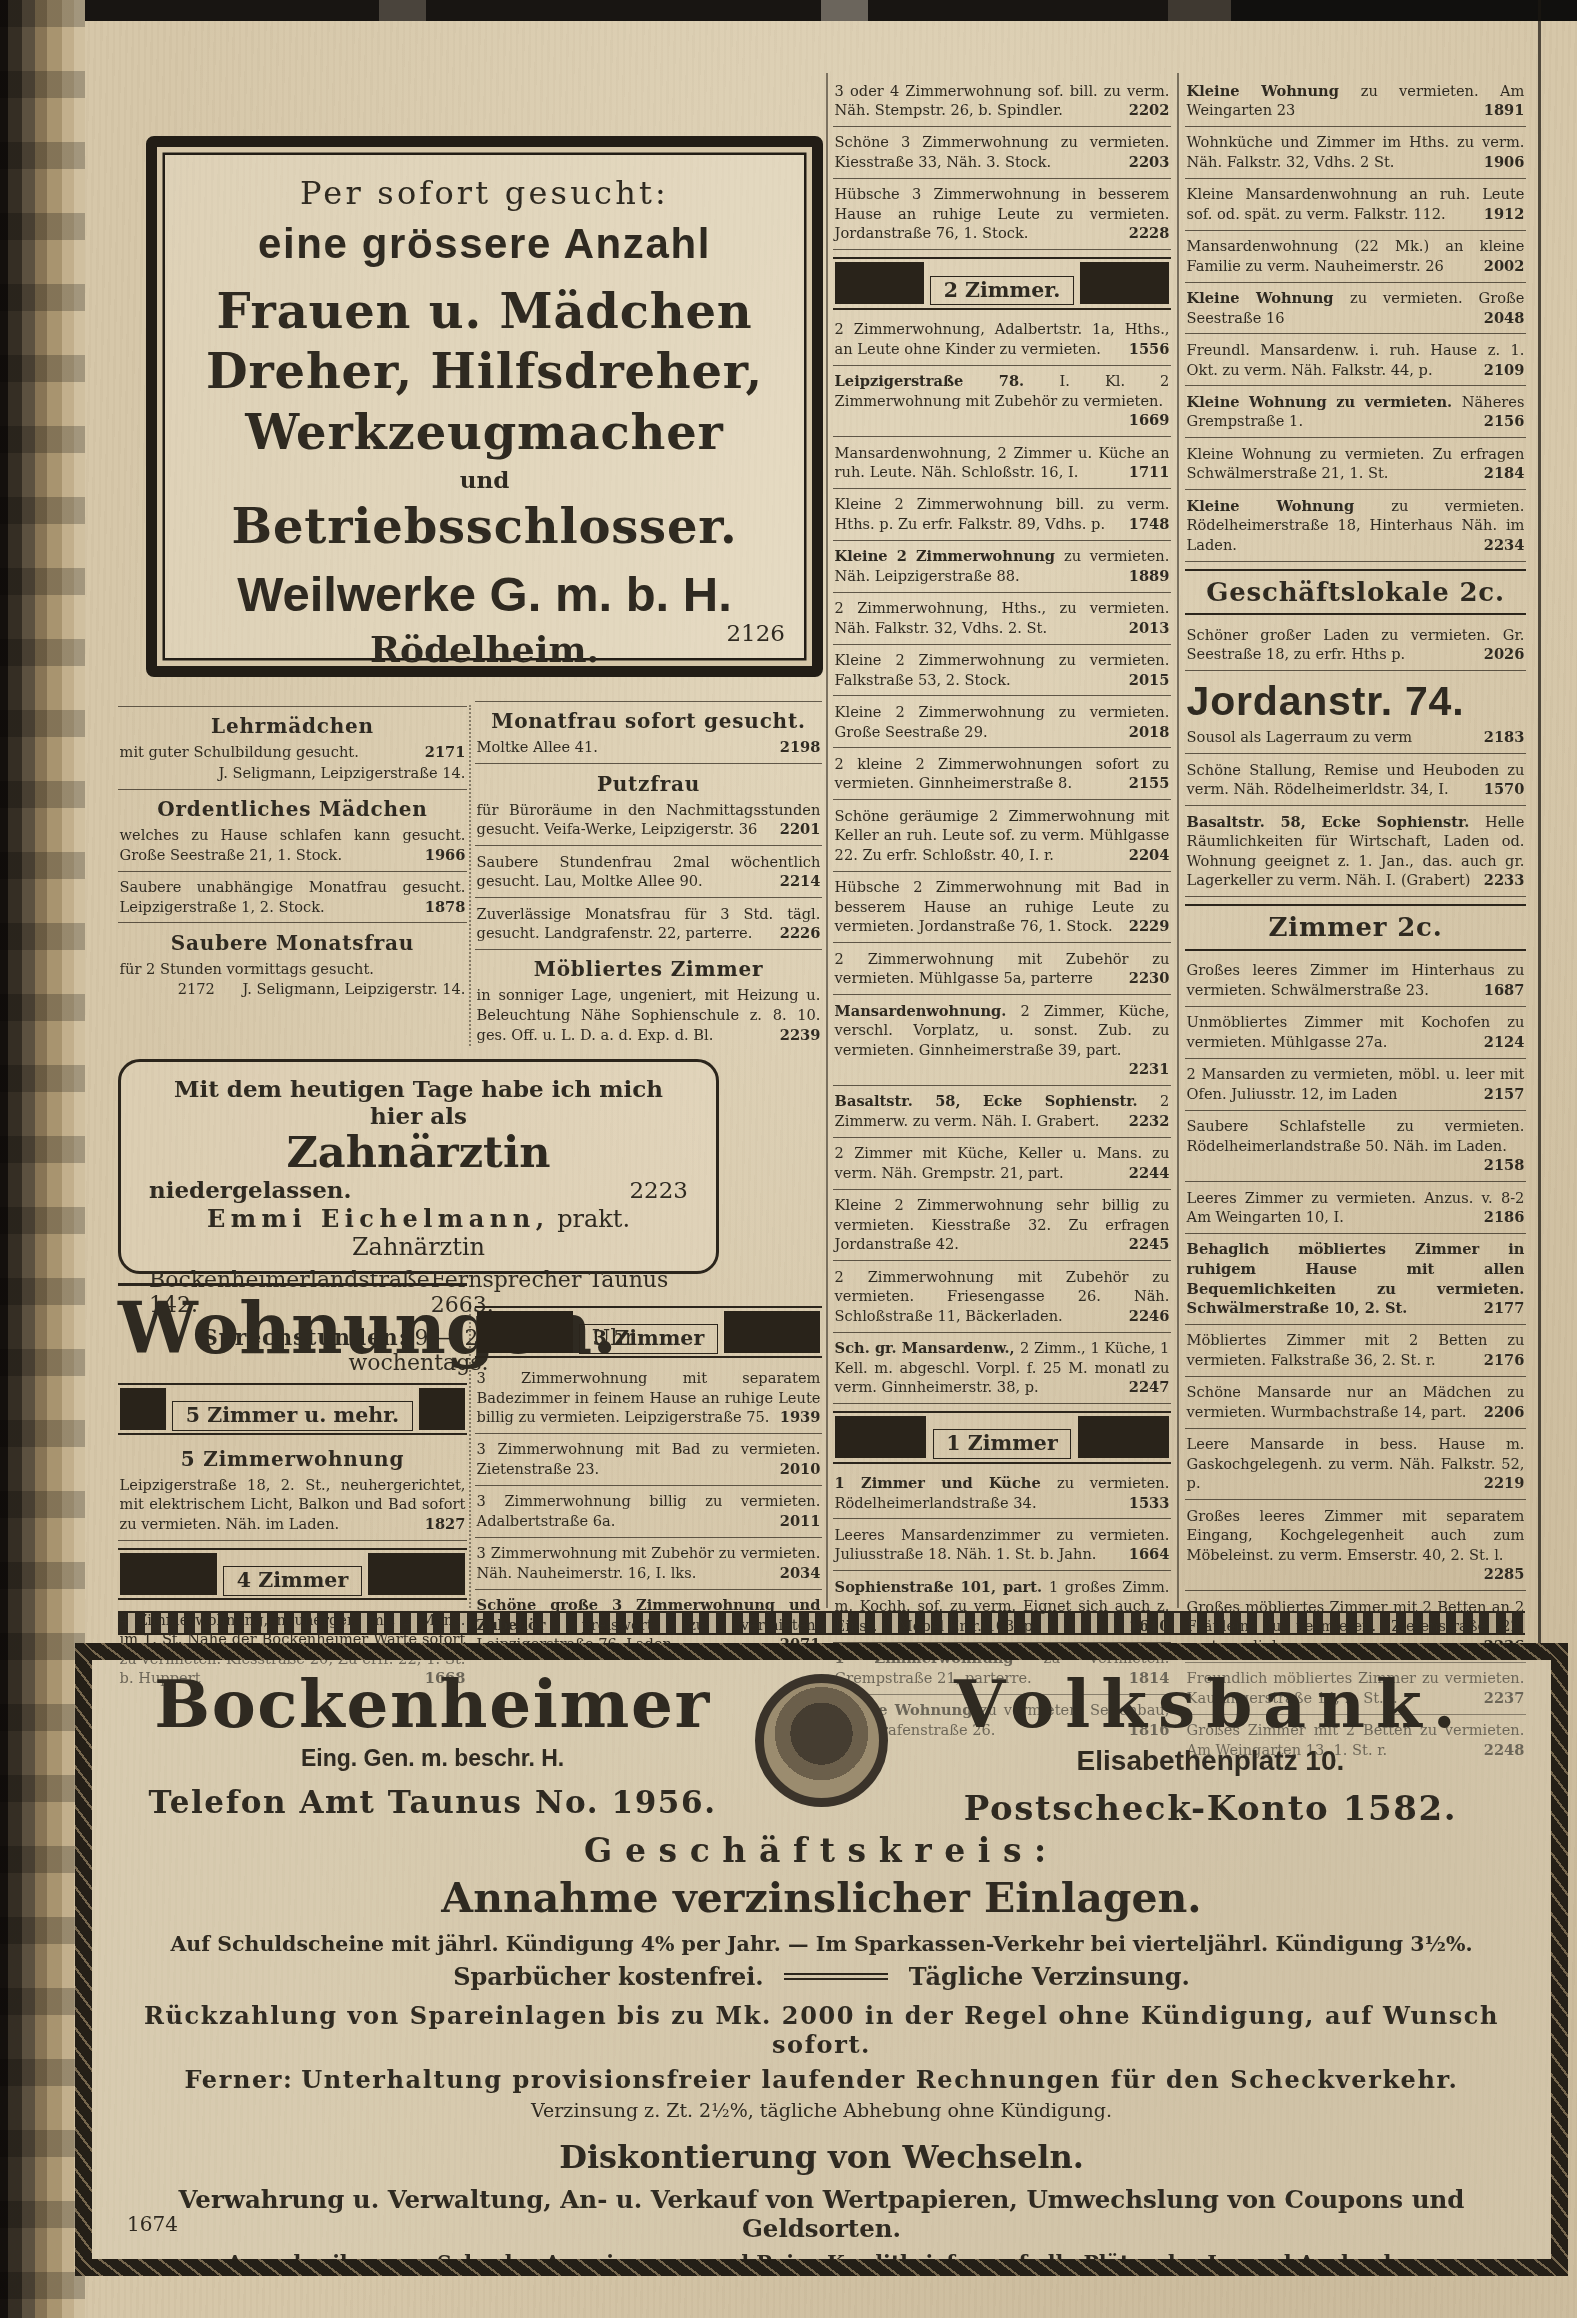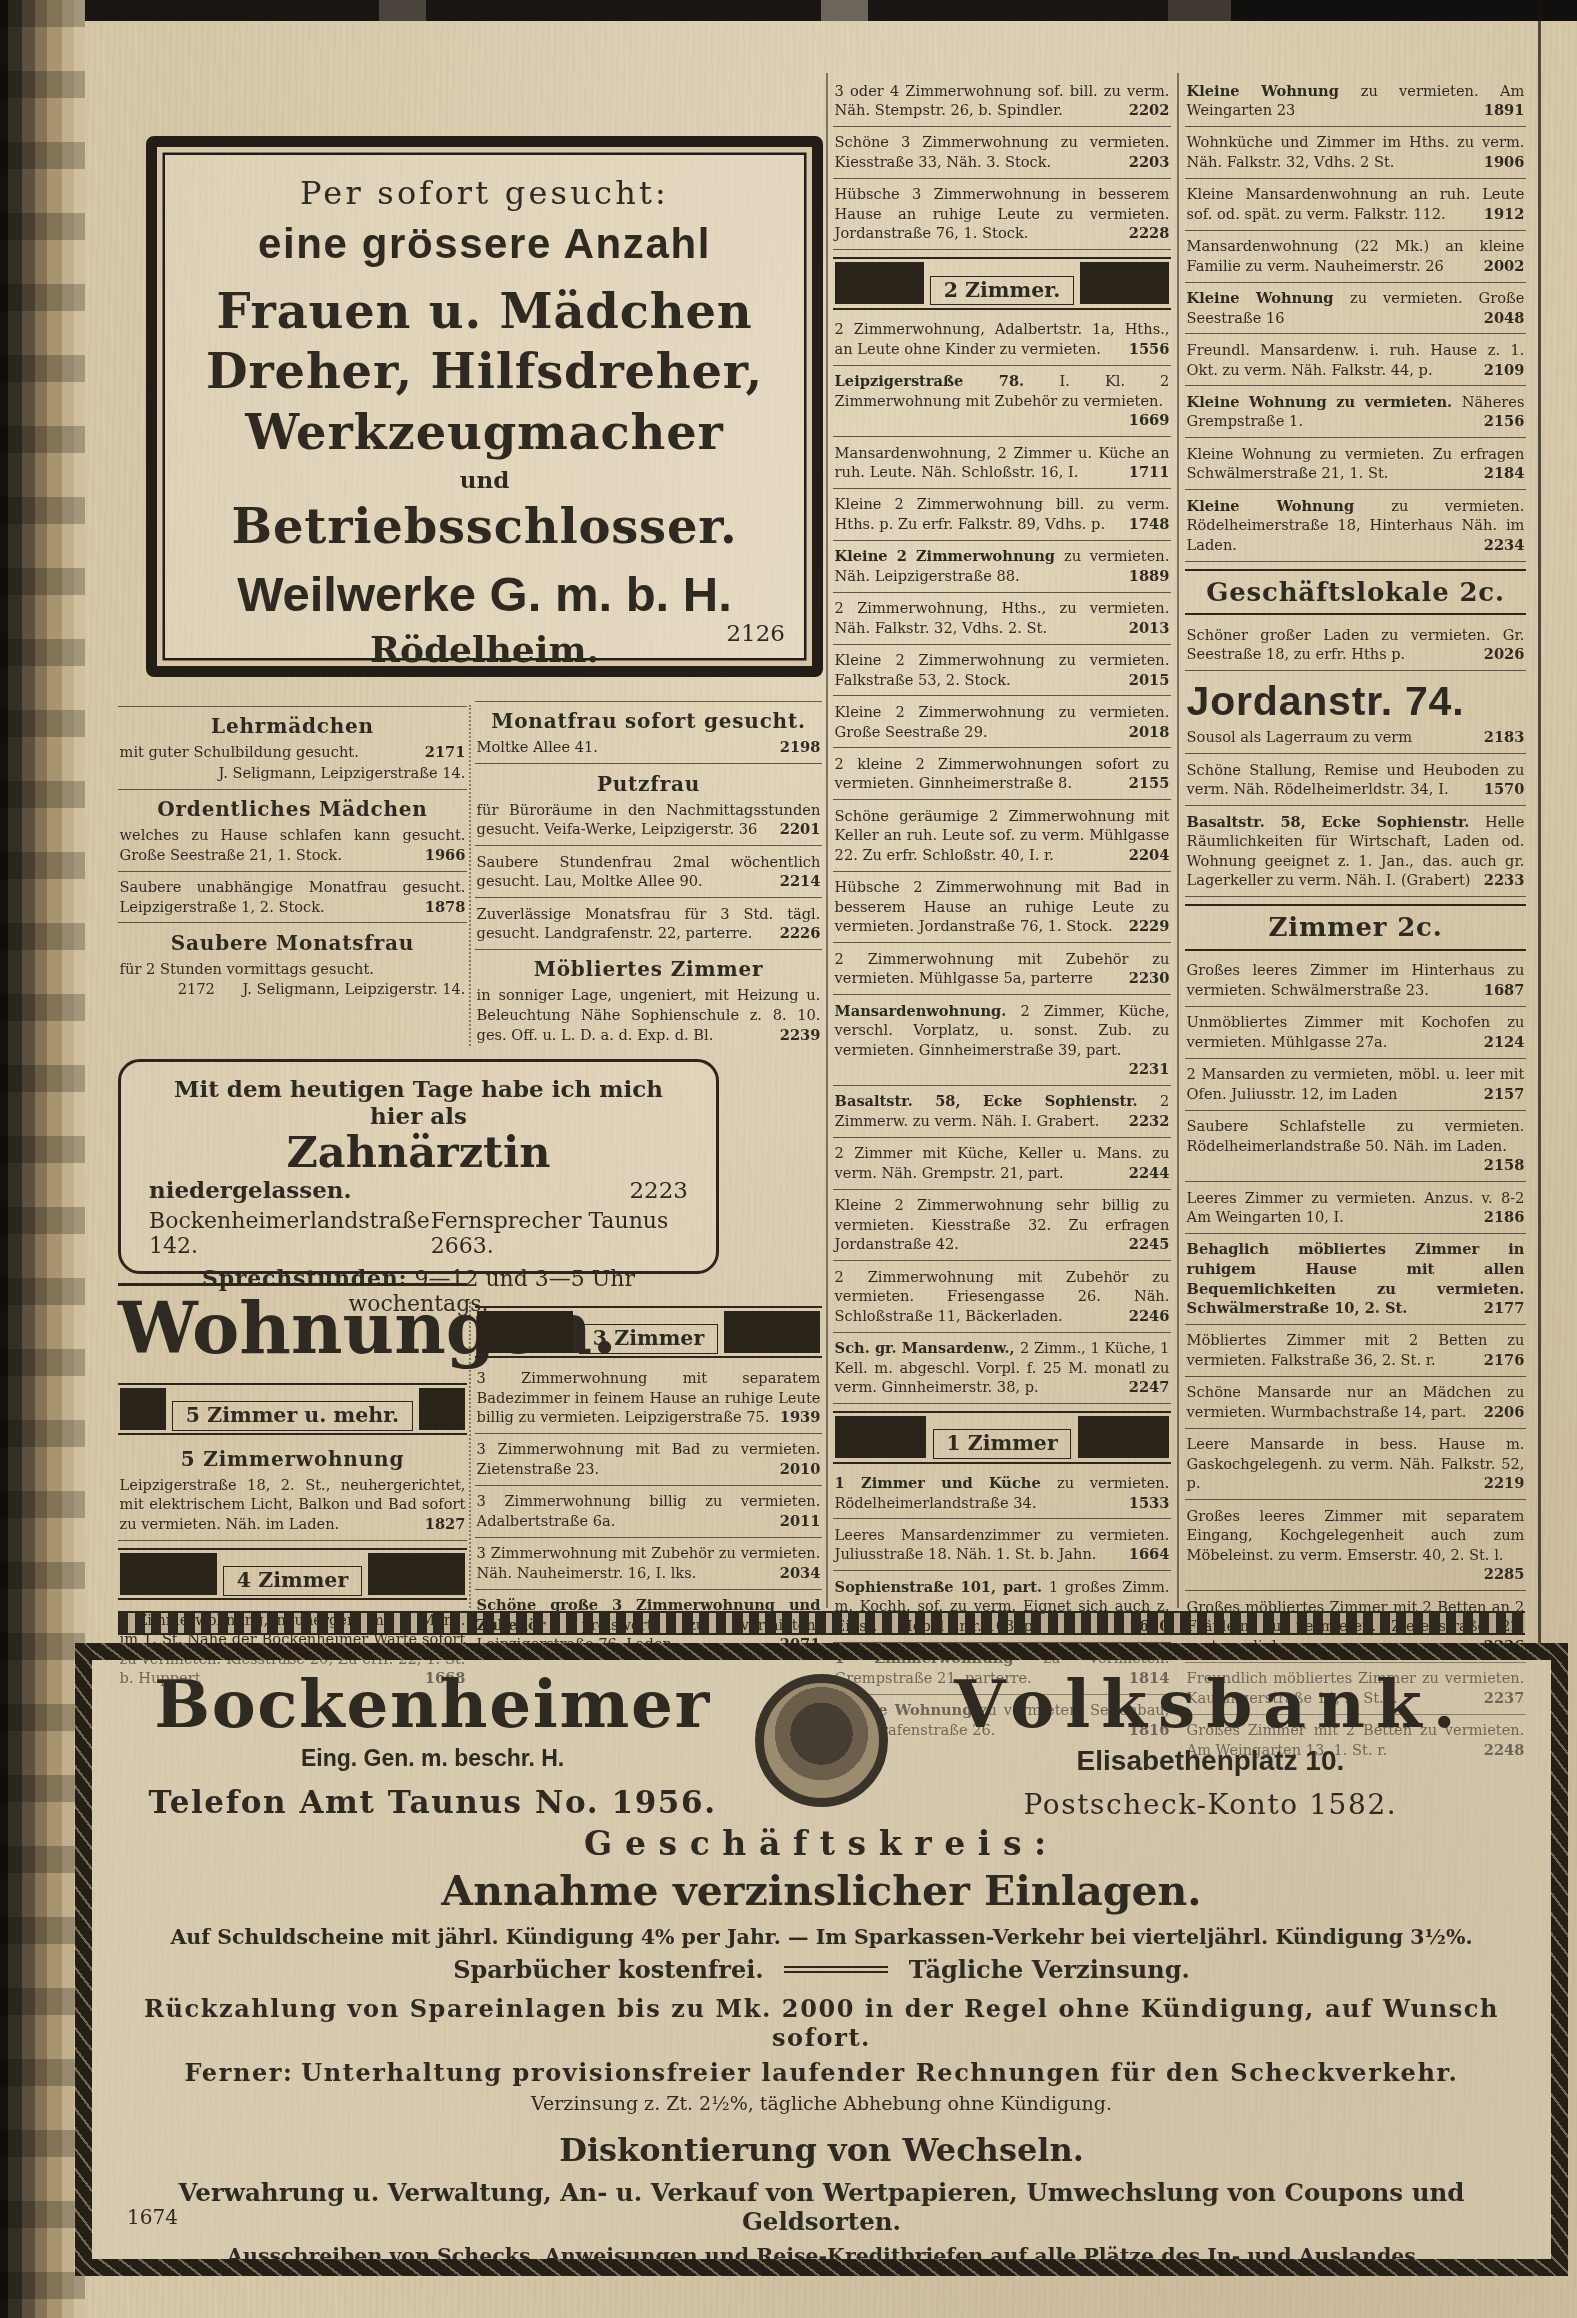--- a/index.html
+++ b/index.html
@@ -81,21 +81,21 @@
     border:17.4px solid transparent;
     border-image:repeating-linear-gradient(45deg,#241f17 0 7px,#75664d 7px 9.5px,#241f17 9.5px 14px) 22;
     background:rgba(222,212,189,.35); padding:11px 35px 8px; overflow:hidden; }
   .vb-top { display:flex; justify-content:space-between; align-items:flex-start; }
   .vb-side { width:44%; text-align:center; }
   .vb-name { font-size:66px; font-weight:bold; line-height:1.02; letter-spacing:1.6px; }
   .vb-name.spread { letter-spacing:11px; }
   .vb-legal { font-size:23px; font-weight:bold; font-family:"Liberation Sans",sans-serif; margin-top:6.3px; }
   .vb-phone { font-size:31px; font-weight:bold; letter-spacing:1.6px; margin-top:12.6px; }
   .vb-addr { font-size:28px; font-weight:bold; font-family:"Liberation Sans",sans-serif; margin-top:6.3px; }
-  .vb-post { font-size:28px; font-weight:normal; letter-spacing:1.6px; margin-top:11px; }
+  .vb-post { font-size:34px; font-weight:bold; letter-spacing:1.6px; margin-top:11px; }
   .vb-seal { flex:0 0 auto; width:133px; height:133px; border-radius:50%; border:9.5px solid #3a332a; margin-top:3.2px;
     background:radial-gradient(circle at 50% 44%, #453d31 0 36%, #6b5f4b 36% 54%, #9b8c6f 54% 78%, #857659 78% 100%); }
   .vb-kreis { text-align:center; font-size:33px; font-weight:bold; letter-spacing:12.6px; margin-top:3.2px; }
   .vb-einlagen { text-align:center; font-size:41px; font-weight:bold; margin-top:4.7px; }
   .vb-terms { text-align:center; font-size:20.5px; font-weight:bold; margin-top:9.5px; }
   .vb-spar { display:flex; justify-content:center; align-items:center; gap:20.5px; font-size:24px; font-weight:bold; margin-top:6.3px; }
   .dline { width:104px; height:7px; border-top:2.4px solid #2b251c; border-bottom:2.4px solid #2b251c; }
   .vb-rueck { text-align:center; font-size:24px; font-weight:bold; letter-spacing:1.6px; margin-top:9.5px; }
   .vb-ferner { text-align:center; font-size:24px; margin-top:6.3px; }
   .vb-ferner .lbl { font-weight:bold; letter-spacing:1.6px; }
@@ -174,20 +174,24 @@
       </div>
     </div>
 
   <section id="zahn">
     <div class="z-intro">Mit dem heutigen Tage habe ich mich hier als</div>
     <div class="z-title">Zahnärztin</div>
     <div class="z-row">
       <span class="z-settled">niedergelassen.</span>
       <span>2223</span>
     </div>
+    <div class="z-name-row">
+      <span class="z-name">Emmi Eichelmann,</span>
+      <span>prakt. Zahnärztin</span>
+    </div>
     <div class="z-addr-row">
       <span>Bockenheimerlandstraße 142.</span>
       <span>Fernsprecher Taunus 2663.</span>
     </div>
     <div class="z-hours">
       <span class="z-hours-label">Sprechstunden:</span>
       <span>9—12 und 3—5 Uhr wochentags.</span>
     </div>
   </section>
 

